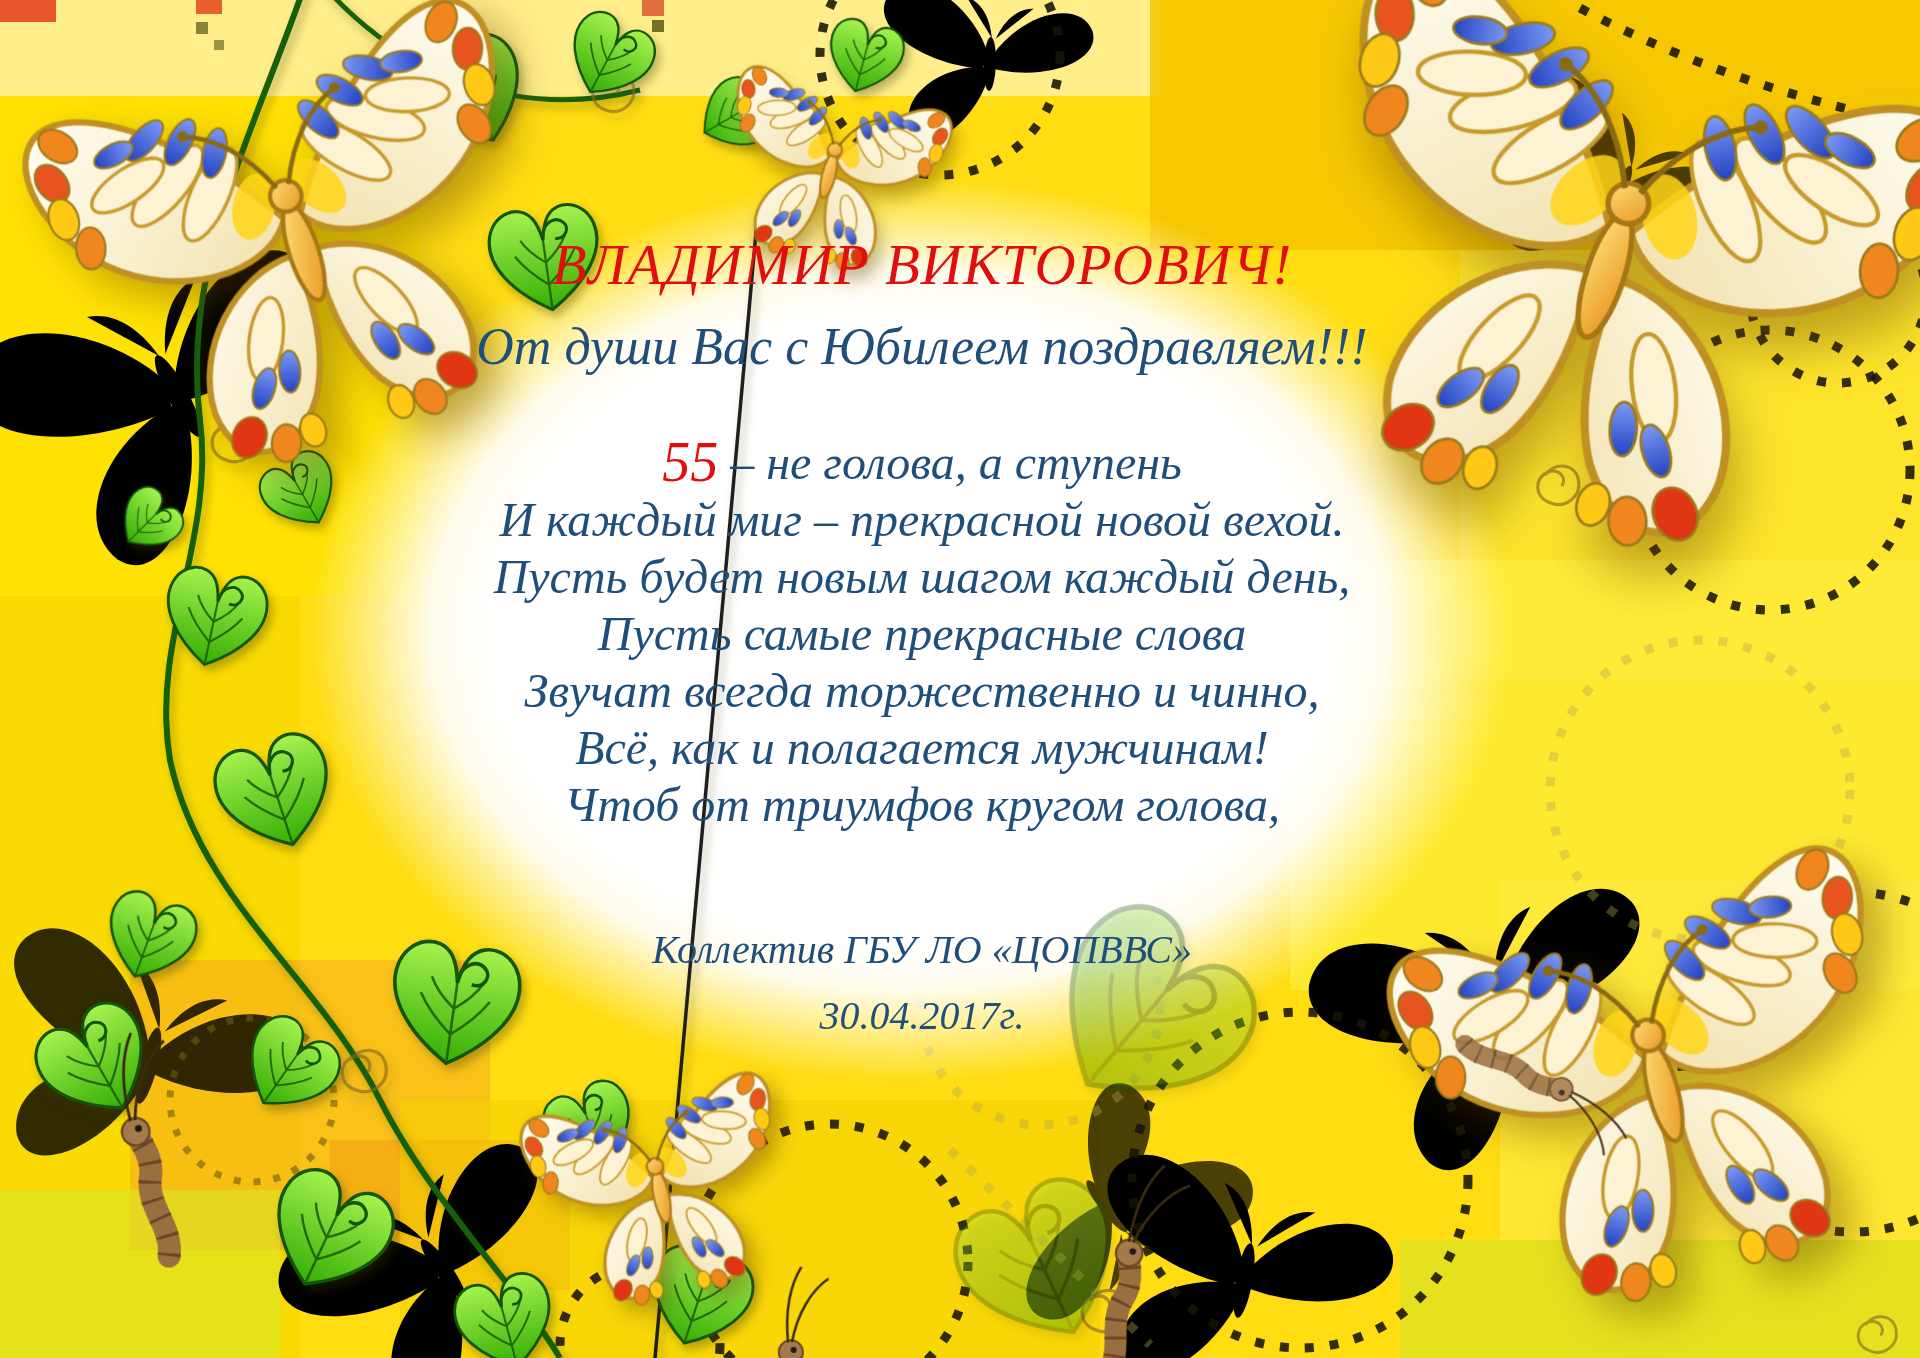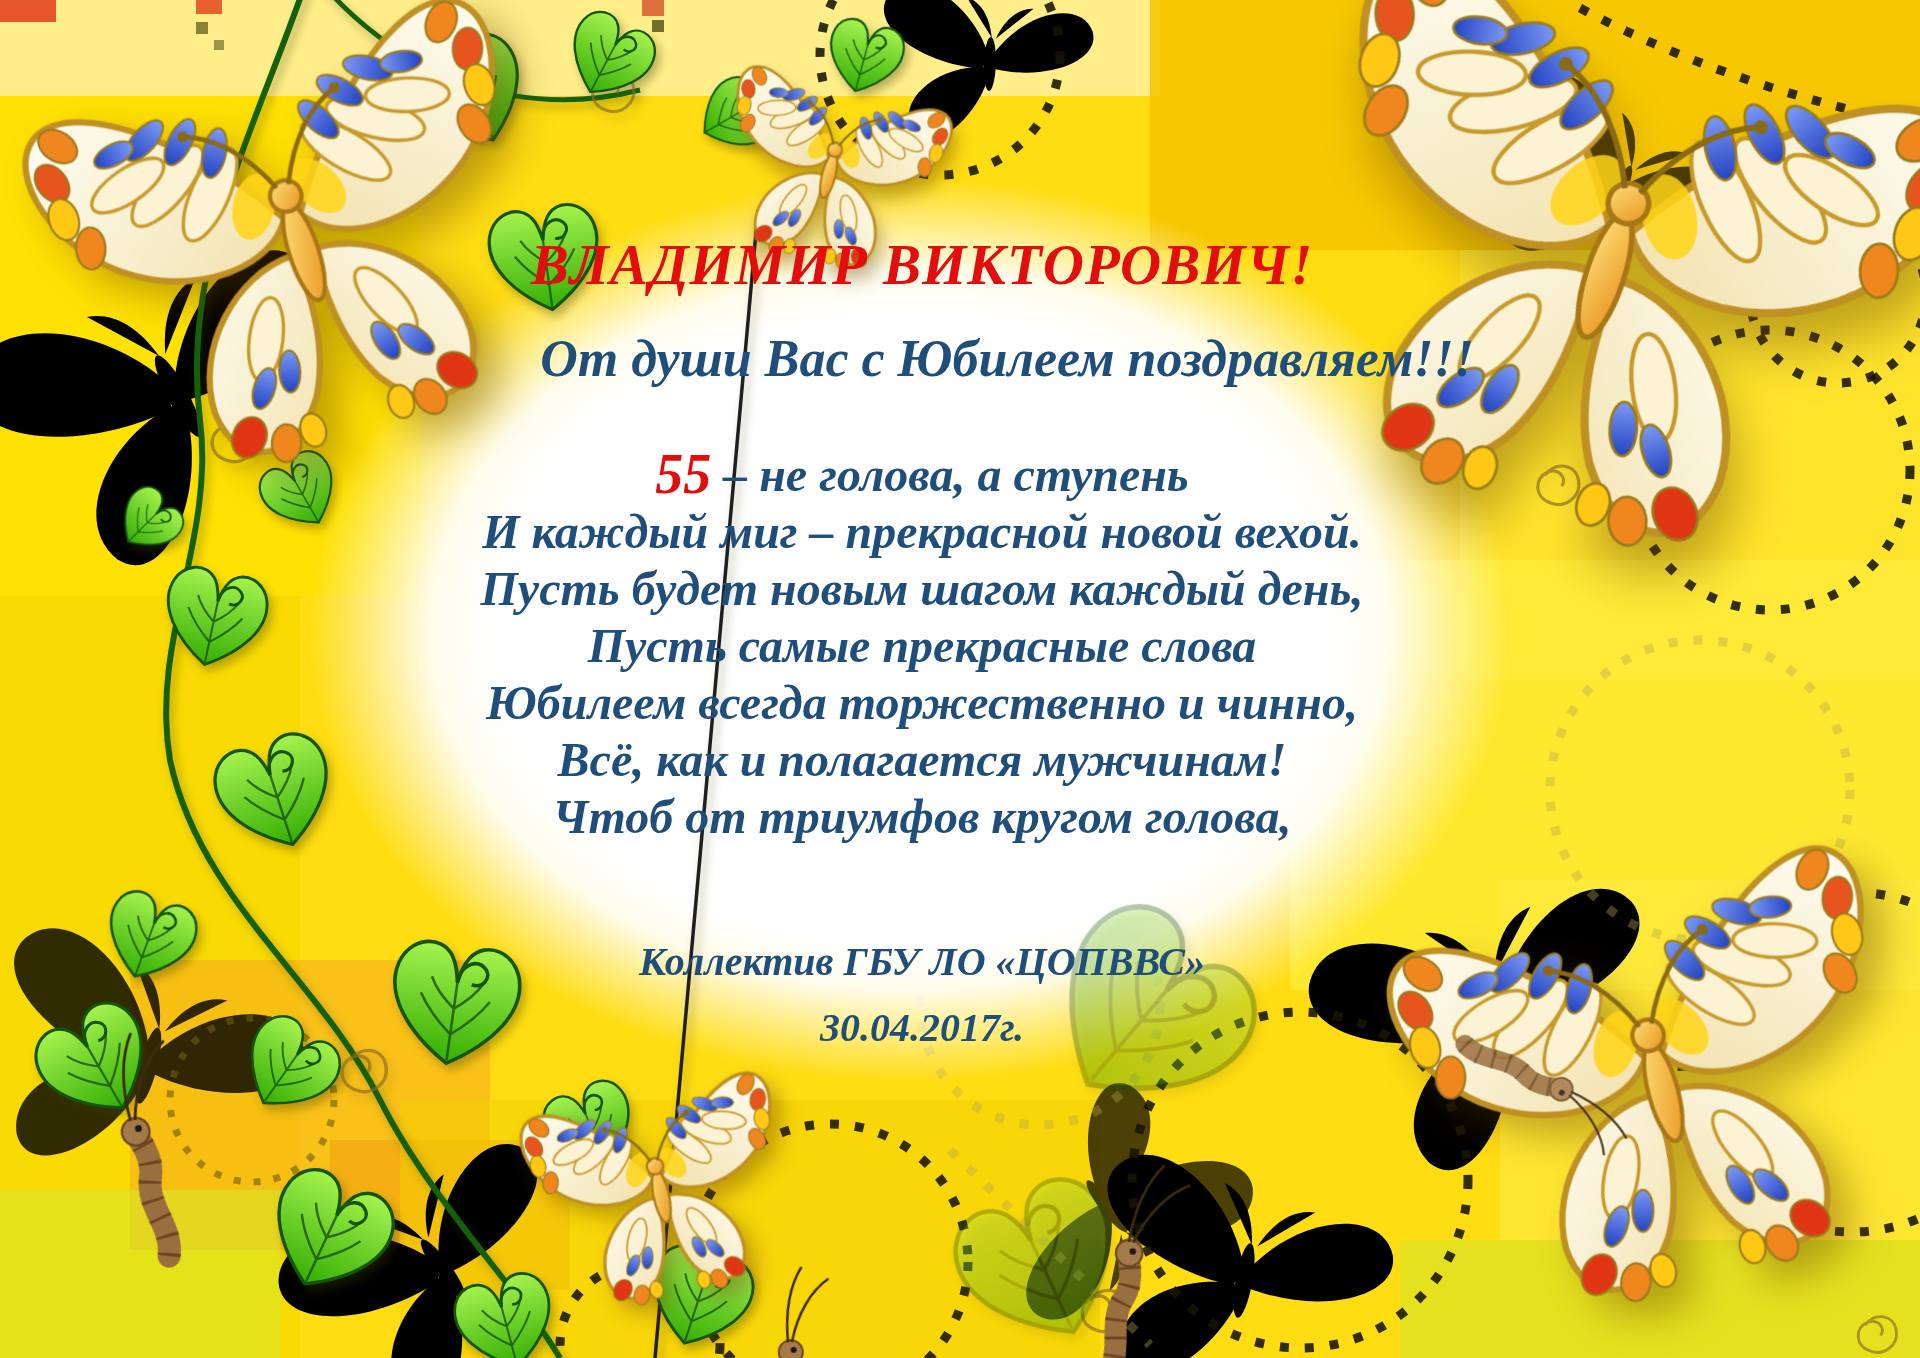--- a/index.html
+++ b/index.html
@@ -13,23 +13,23 @@
   .dot-faded{stroke:#b6a64e;stroke-width:9;fill:none;stroke-dasharray:9 16;opacity:.38;}
   .dot-olive{stroke:#6e5c12;stroke-width:7;fill:none;stroke-dasharray:7 13;opacity:.6;}
   .curl{stroke:#8a6a20;stroke-width:2.2;fill:none;opacity:.65;}
   .bfly{filter:drop-shadow(7px 11px 9px rgba(95,60,0,.38));}
   .vine{filter:drop-shadow(4px 6px 5px rgba(60,60,0,.35));}
   .white-oval{position:absolute;left:140px;top:50px;width:1540px;height:1160px;
       background:radial-gradient(ellipse 50% 50% at 50% 50%,
         rgba(255,255,255,1) 54%,rgba(255,255,255,.92) 62%,rgba(255,255,255,0) 78%);}
   
   .text-block{position:absolute;left:370px;top:228px;width:1104px;text-align:center;
-      font-style:italic;font-weight:bold;color:#1f4e7b;z-index:5;}
+      font-style:italic;font-weight:normal;color:#1f4e7b;z-index:5;}
   .card-title{font-size:57px;line-height:74px;color:#e20d0d;letter-spacing:1px;}
-  .card-subtitle{font-size:52px;line-height:62px;margin-top:26px;text-align:right;}
+  .card-subtitle{font-size:52px;line-height:62px;margin-top:14px;}
   .poem{margin-top:56px;}
   .poem-line{font-size:48px;line-height:57px;white-space:nowrap;}
   .age-num{font-size:56px;color:#e20d0d;line-height:57px;vertical-align:-2px;}
   .signature{font-size:40px;line-height:50px;margin-top:92px;}
   .card-date{font-size:40px;line-height:50px;margin-top:16px;}
 </style>
 </head>
 <body>
 
 <div class="stage">
@@ -235,20 +235,20 @@
   </svg>
 
   <div class="text-block">
     <div class="card-title">ВЛАДИМИР ВИКТОРОВИЧ!</div>
     <div class="card-subtitle">От души Вас с Юбилеем поздравляем!!!</div>
     <div class="poem">
       <div class="poem-line"><span class="age-num">55</span><span> – не голова, а ступень</span></div>
       <div class="poem-line">И каждый миг – прекрасной новой вехой.</div>
       <div class="poem-line">Пусть будет новым шагом каждый день,</div>
       <div class="poem-line">Пусть самые прекрасные слова</div>
-      <div class="poem-line">Юбилеем всегда торжественно и чинно,</div>
+      <div class="poem-line">Звучат всегда торжественно и чинно,</div>
       <div class="poem-line">Всё, как и полагается мужчинам!</div>
       <div class="poem-line">Чтоб от триумфов кругом голова,</div>
     </div>
     <div class="signature">Коллектив ГБУ ЛО «ЦОПВВС»</div>
     <div class="card-date">30.04.2017г.</div>
   </div>
 </div>
 
 </body></html>

